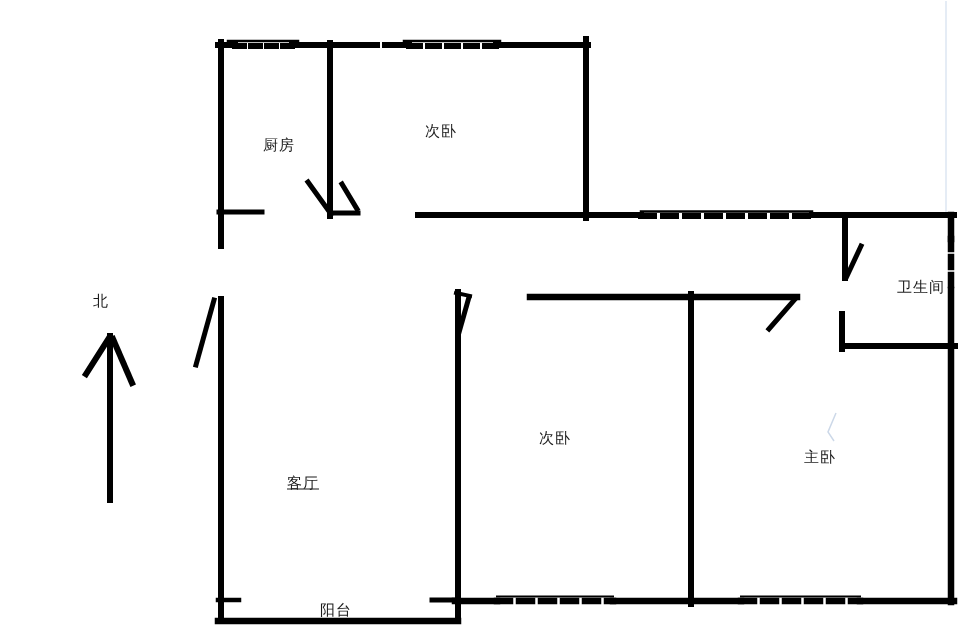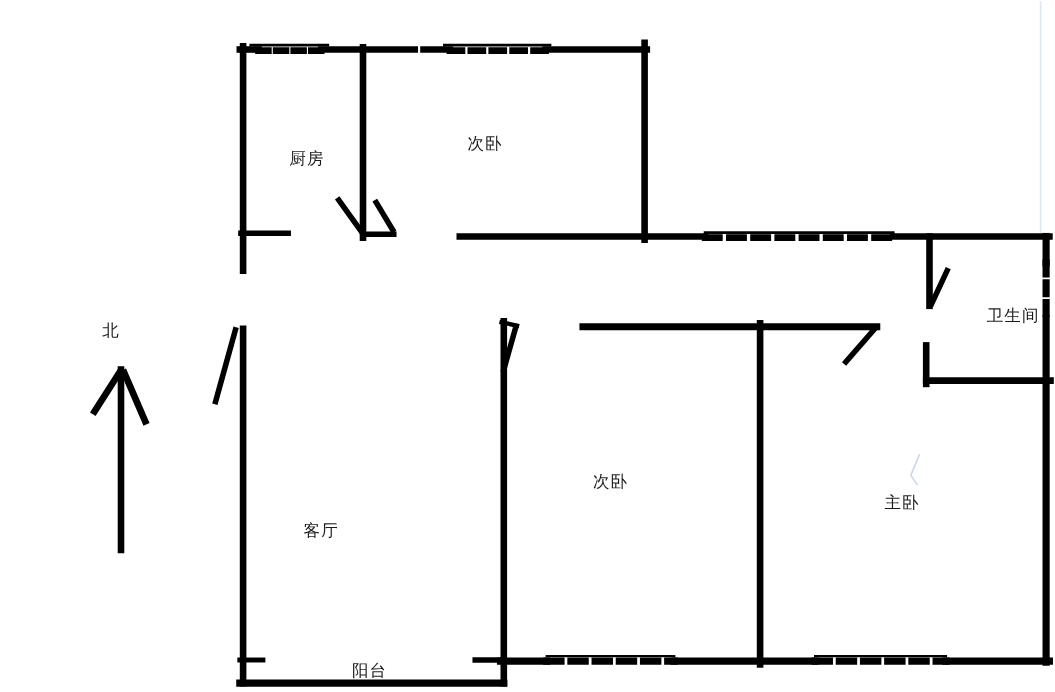--- a/index.html
+++ b/index.html
@@ -131,17 +131,17 @@
       <line x1="110" y1="336" x2="110" y2="500" stroke-width="6"></line>
       <line x1="86" y1="374" x2="109" y2="338" stroke-width="6"></line>
       <line x1="113" y1="339" x2="132" y2="383" stroke-width="6"></line>
     </g>
   </svg>
 
   <div class="room-label" style="left:279px; top:145px;">厨房</div>
   <div class="room-label" style="left:441px; top:131px;">次卧</div>
   <div class="room-label" style="left:921px; top:287px;">卫生间</div>
   <div class="room-label" style="left:101px; top:301px;">北</div>
-  <div class="room-label" style="left:292px; top:483px;">客厅</div>
+  <div class="room-label" style="left:303px; top:483px;text-decoration:underline;">客厅</div>
   <div class="room-label" style="left:555px; top:438px;">次卧</div>
   <div class="room-label" style="left:820px; top:457px;">主卧</div>
   <div class="room-label" style="left:336px; top:610px;">阳台</div>
 </div>
 
 </body></html>

